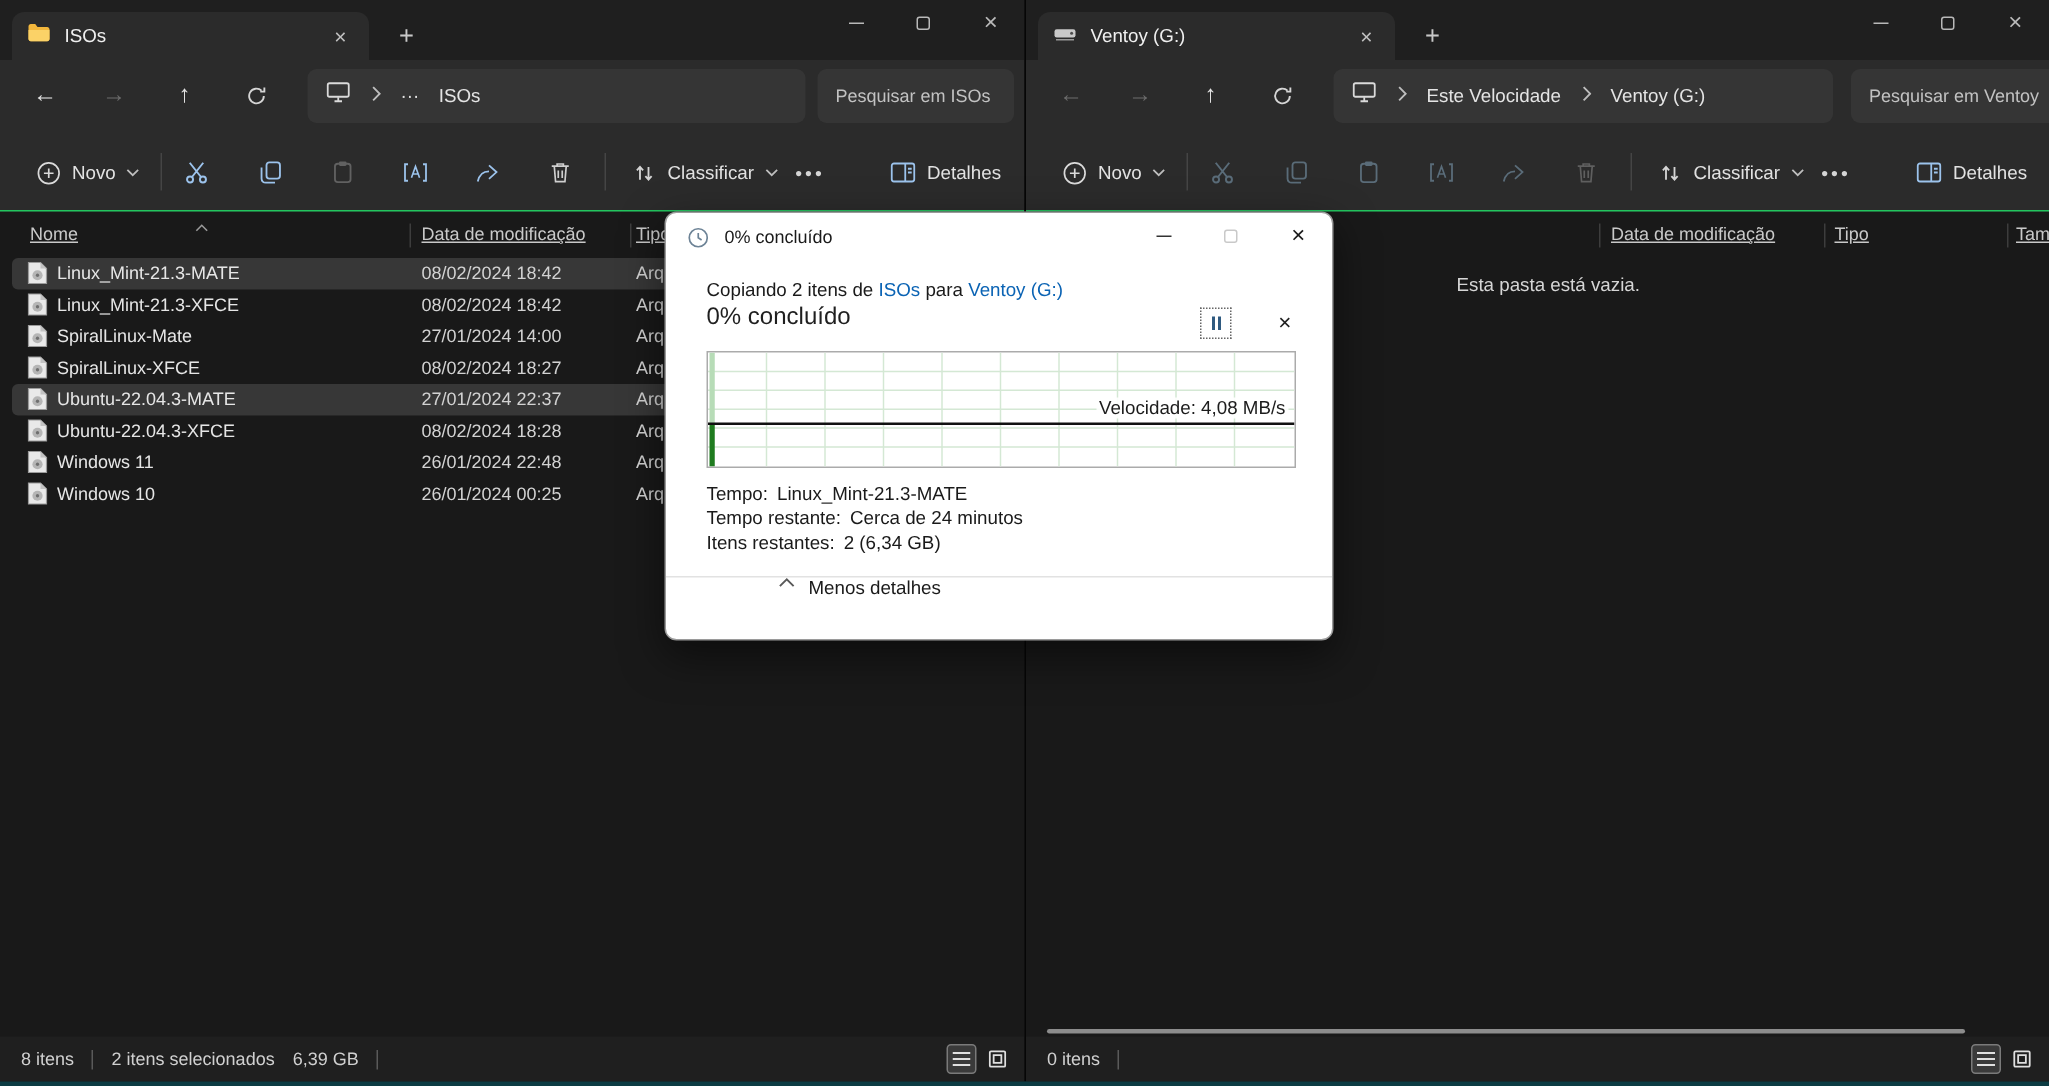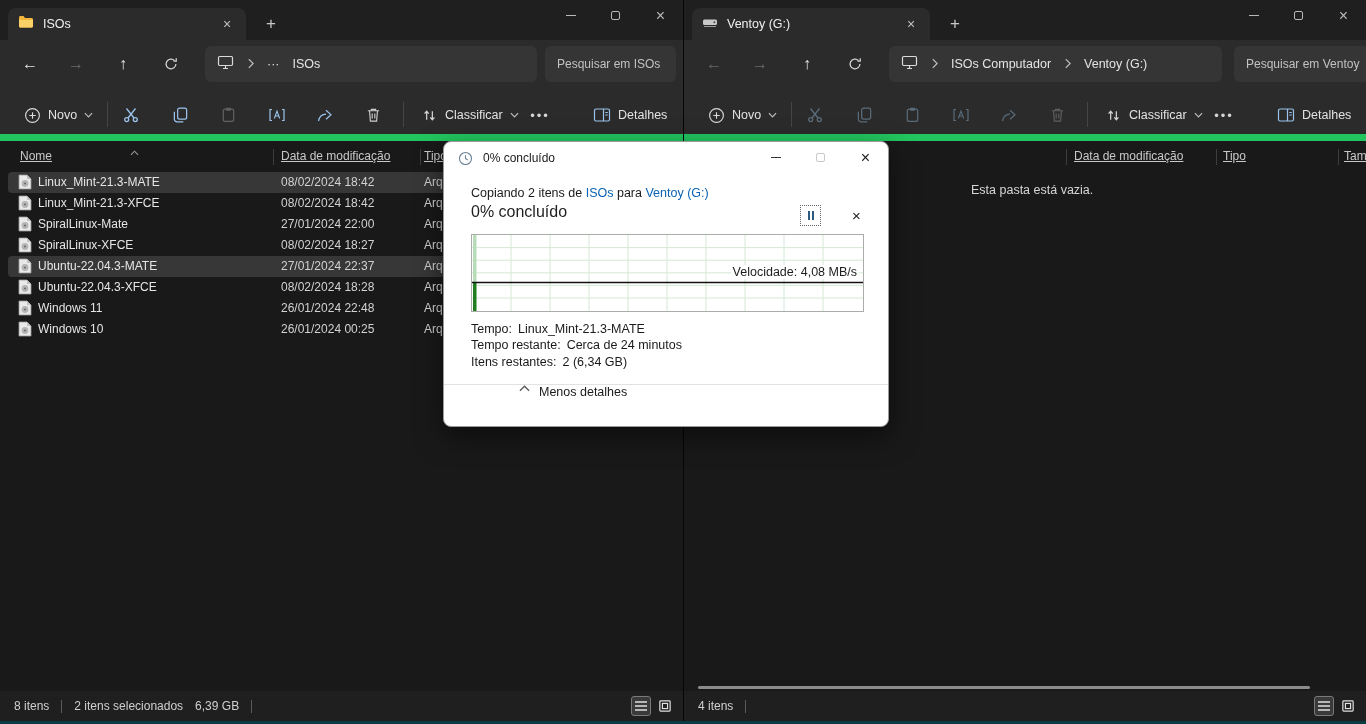--- a/index.html
+++ b/index.html
@@ -32,21 +32,21 @@
   .crumb-pill { position:absolute; left:205px; top:6px; width:332px; height:36px; background:#353535;
                 border-radius:6px; display:flex; align-items:center; padding:0 12px; gap:13px; }
   .crumb-txt { font-size:12.5px; color:#e4e4e4; white-space:nowrap; }
   .search-pill { position:absolute; top:6px; height:36px; background:#353535; border-radius:6px; }
   .search-pill input { width:100%; height:100%; background:transparent; border:none; outline:none;
                        color:#c9c9c9; font-size:12px; padding:0 12px;
                        font-family:"Liberation Sans","DejaVu Sans",sans-serif; }
   .search-pill input::placeholder { color:#c2c2c2; opacity:1; }
 
   .toolbar { position:absolute; top:88px; left:0; right:0; height:53px; background:#2b2b2b;
-             border-bottom:7px solid #22c55e; }
+             border-bottom:1px solid #22c55e; }
   .tbtn { position:absolute; top:10px; height:34px; display:flex; align-items:center; gap:7px;
           padding:0 8px; border-radius:5px; color:#e2e2e2; font-size:12.5px; }
   .tico { position:absolute; top:14px; width:26px; height:26px; display:flex; align-items:center;
           justify-content:center; border-radius:5px; }
   .tb-divider { position:absolute; top:14px; width:1px; height:25px; background:#454545; }
   .dots { color:#d5d5d5; font-size:13px; letter-spacing:2px; }
 
   .header-row { position:absolute; top:145px; left:0; right:0; height:25px; }
   .col-h { position:absolute; top:4px; font-size:12px; color:#c9c9c9; white-space:nowrap;text-decoration:underline; }
   .col-sep { position:absolute; top:4px; width:1px; height:16px; background:#3d3d3d; }
@@ -283,21 +283,21 @@
         <div class="file-row">
     <span class="file-icon">
       <svg width="14" height="16" viewBox="0 0 14 16">
               <path d="M1 1h8l4 4v10H1z" fill="#e9e9e9" stroke="#9b9b9b" stroke-width="0.8"></path>
               <path d="M9 1l4 4H9z" fill="#c2c2c2"></path>
               <circle cx="7" cy="9.5" r="3.4" fill="#b5b5b5"></circle>
               <circle cx="7" cy="9.5" r="1.1" fill="#6f6f6f"></circle>
             </svg>
     </span>
     <span class="f-name">SpiralLinux-Mate</span>
-    <span class="f-date">27/01/2024 22:00</span>
+    <span class="f-date">27/01/2024 14:00</span>
     <span class="f-type">Arq</span>
   </div>
         <div class="file-row">
     <span class="file-icon">
       <svg width="14" height="16" viewBox="0 0 14 16">
               <path d="M1 1h8l4 4v10H1z" fill="#e9e9e9" stroke="#9b9b9b" stroke-width="0.8"></path>
               <path d="M9 1l4 4H9z" fill="#c2c2c2"></path>
               <circle cx="7" cy="9.5" r="3.4" fill="#b5b5b5"></circle>
               <circle cx="7" cy="9.5" r="1.1" fill="#6f6f6f"></circle>
             </svg>
@@ -422,21 +422,21 @@
       <div class="crumb-pill" style="width:333px">
         <span>
           <svg width="17" height="15" viewBox="0 0 17 15" fill="none" stroke="#dadada" stroke-width="1.2">
               <rect x="1.5" y="1.5" width="14" height="9" rx="1.2"></rect>
               <path d="M6 13.5h5M8.5 10.8v2.7"></path>
             </svg>
         </span>
         <span><svg width="7" height="11" viewBox="0 0 8 12" fill="none" stroke="#bdbdbd" stroke-width="1.4">
               <path d="M2 1l5 5-5 5"></path>
             </svg></span>
-        <span class="crumb-txt">ISOs Computador</span>
+        <span class="crumb-txt">Este Velocidade</span>
         <span><svg width="7" height="11" viewBox="0 0 8 12" fill="none" stroke="#bdbdbd" stroke-width="1.4">
               <path d="M2 1l5 5-5 5"></path>
             </svg></span>
         <span class="crumb-txt">Ventoy (G:)</span>
       </div>
       <div class="search-pill" style="left:550px;width:145px">
         <input type="text" placeholder="Pesquisar em Ventoy" style="">
       </div>
     </div>
 
@@ -518,21 +518,21 @@
       <span class="col-h" style="left:539px">Tipo</span>
       <span class="col-sep" style="left:654px"></span>
       <span class="col-h" style="left:660px">Tama</span>
     </div>
 
     <div class="empty-msg">Esta pasta está vazia.</div>
 
     <div class="hscroll"></div>
 
     <div class="statusbar">
-      <span class="st-txt">4 itens</span>
+      <span class="st-txt">0 itens</span>
       <span class="st-sep"></span>
       <div class="viewtoggles">
         <div class="vt active">
           <svg width="12" height="10" viewBox="0 0 12 10" stroke="#e0e0e0" stroke-width="1.4">
               <path d="M0 1h12M0 5h12M0 9h12"></path>
             </svg>
         </div>
         <div class="vt">
           <svg width="12" height="12" viewBox="0 0 14 14" fill="none" stroke="#e0e0e0" stroke-width="1.4">
               <rect x="1" y="1" width="12" height="12" rx="1"></rect>

